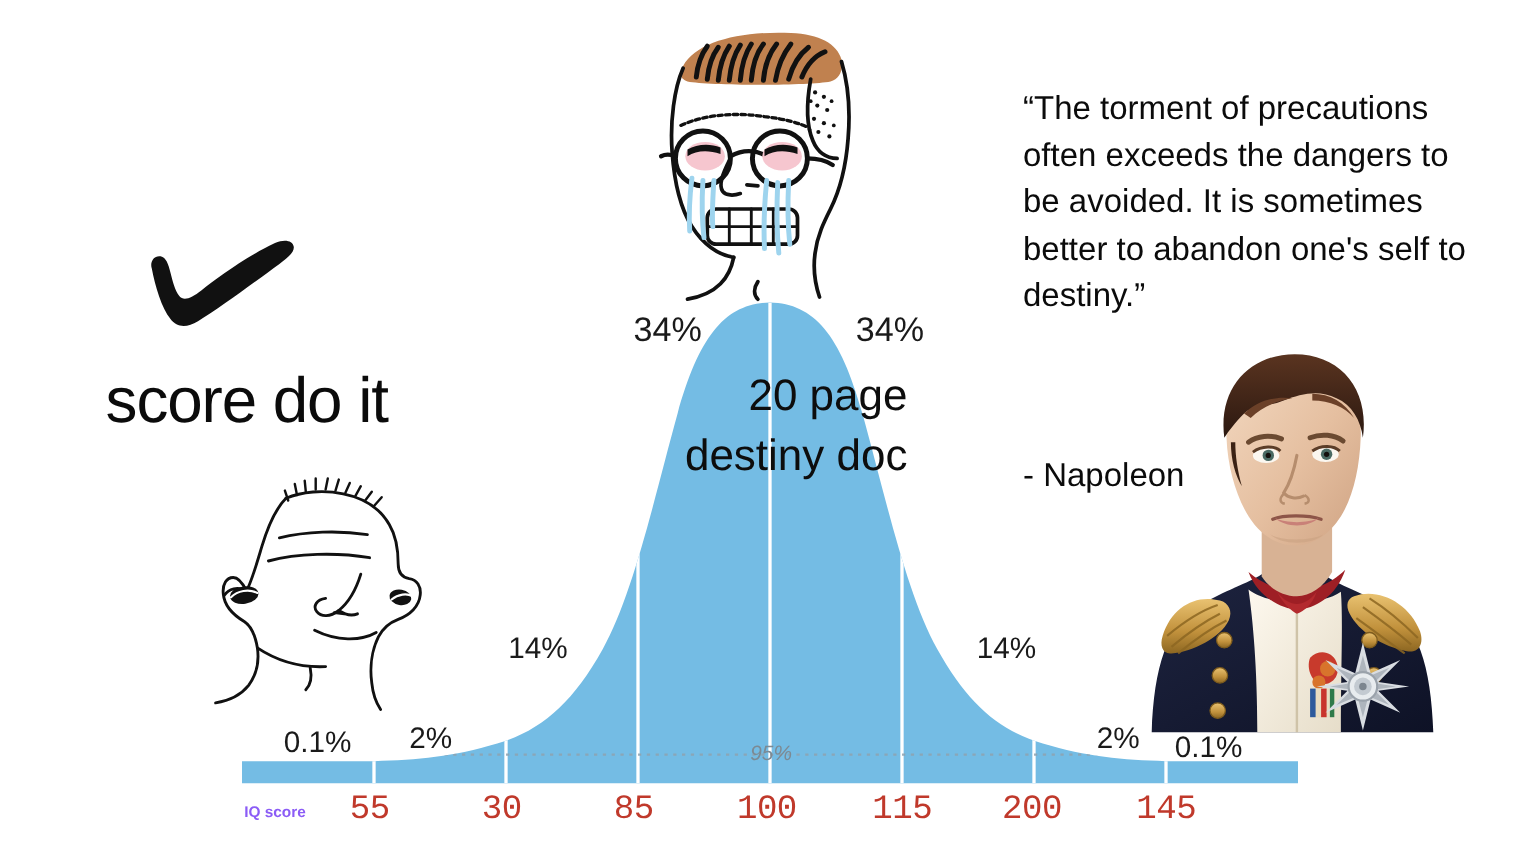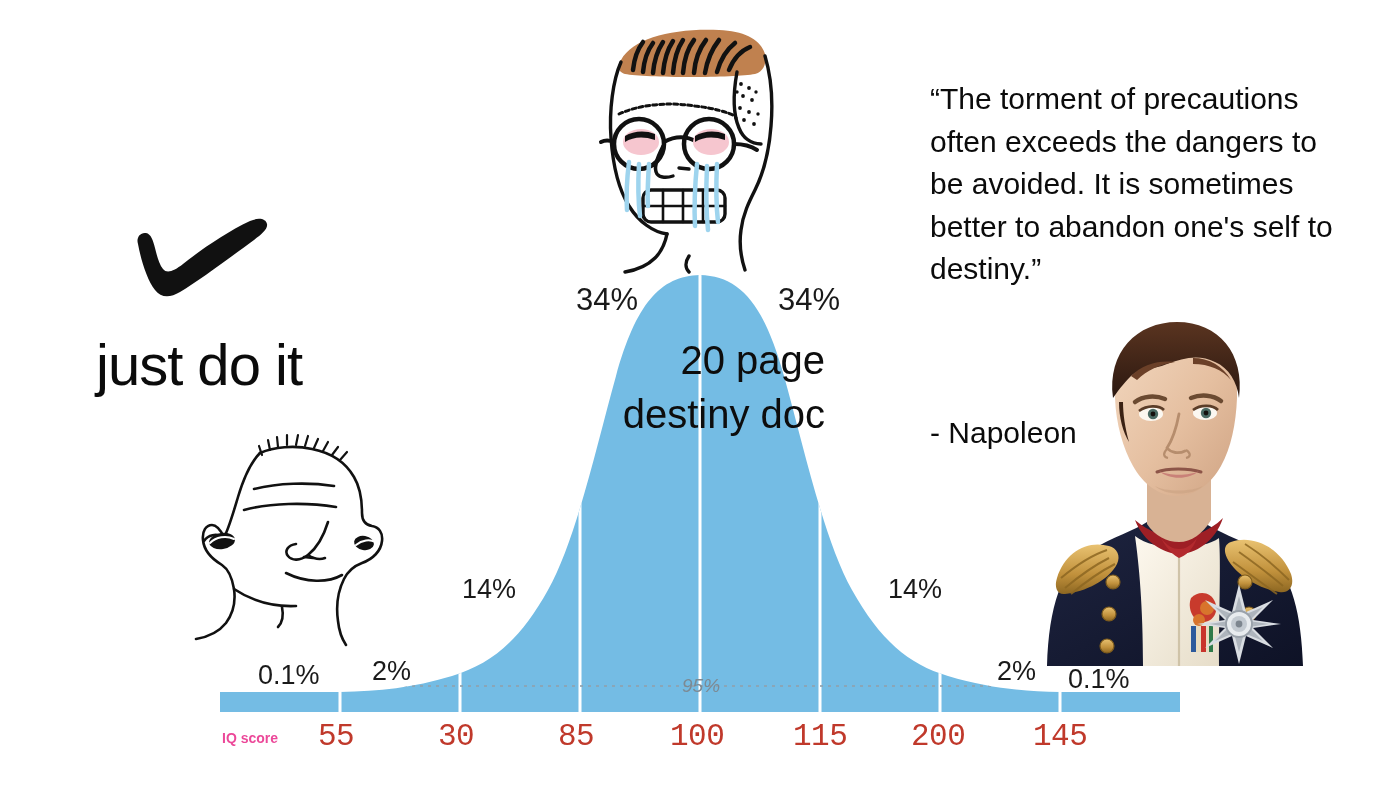--- a/index.html
+++ b/index.html
@@ -28,21 +28,21 @@
     line-height:1;white-space:nowrap;
   }
 
   
   .axis-label{
     position:absolute;color:#c0392b;font-size:31px;font-weight:400;
     font-family:Liberation Mono, monospace;
     line-height:1;white-space:nowrap;letter-spacing:-0.5px;
   }
   .axis-caption{
-    position:absolute;color:#ec4899;font-size:14px;
+    position:absolute;color:#8b5cf6;font-size:14px;
     font-family:"Liberation Sans","DejaVu Sans",sans-serif;
     line-height:1;white-space:nowrap;font-weight:600;
   }
 
   
   #nike-text{
     position:absolute;left:96px;top:336px;font-size:58px;color:#0b0b0b;
     font-family:"Liberation Sans","DejaVu Sans",sans-serif;
     line-height:1;white-space:nowrap;letter-spacing:-1px;
   }
@@ -150,21 +150,21 @@
              C23,18 25,24 27,32
              C29,40 31,48 35,53
              C39,58 46,55 55,48
              C70,36 98,16 122,5
              C131,1 138,3 139,8
              C140,13 134,18 126,24
              C104,40 72,64 52,76
              C42,82 33,82 27,74
              C19,64 13,44 10,28 Z" fill="#111111"></path>
   </svg>
-  <div id="nike-text">just do it</div>
+  <div id="nike-text">score do it</div>
 
   <svg class="art" id="brainlet" viewBox="0 0 220 235">
     <g fill="none" stroke="#111111" stroke-width="2.6" stroke-linecap="round" stroke-linejoin="round">
 
       <path d="M78,28
                C70,36 62,52 56,72
                C50,92 46,106 42,112
                C38,104 34,100 30,100
                C24,100 20,106 21,115
                C22,126 30,134 40,140

